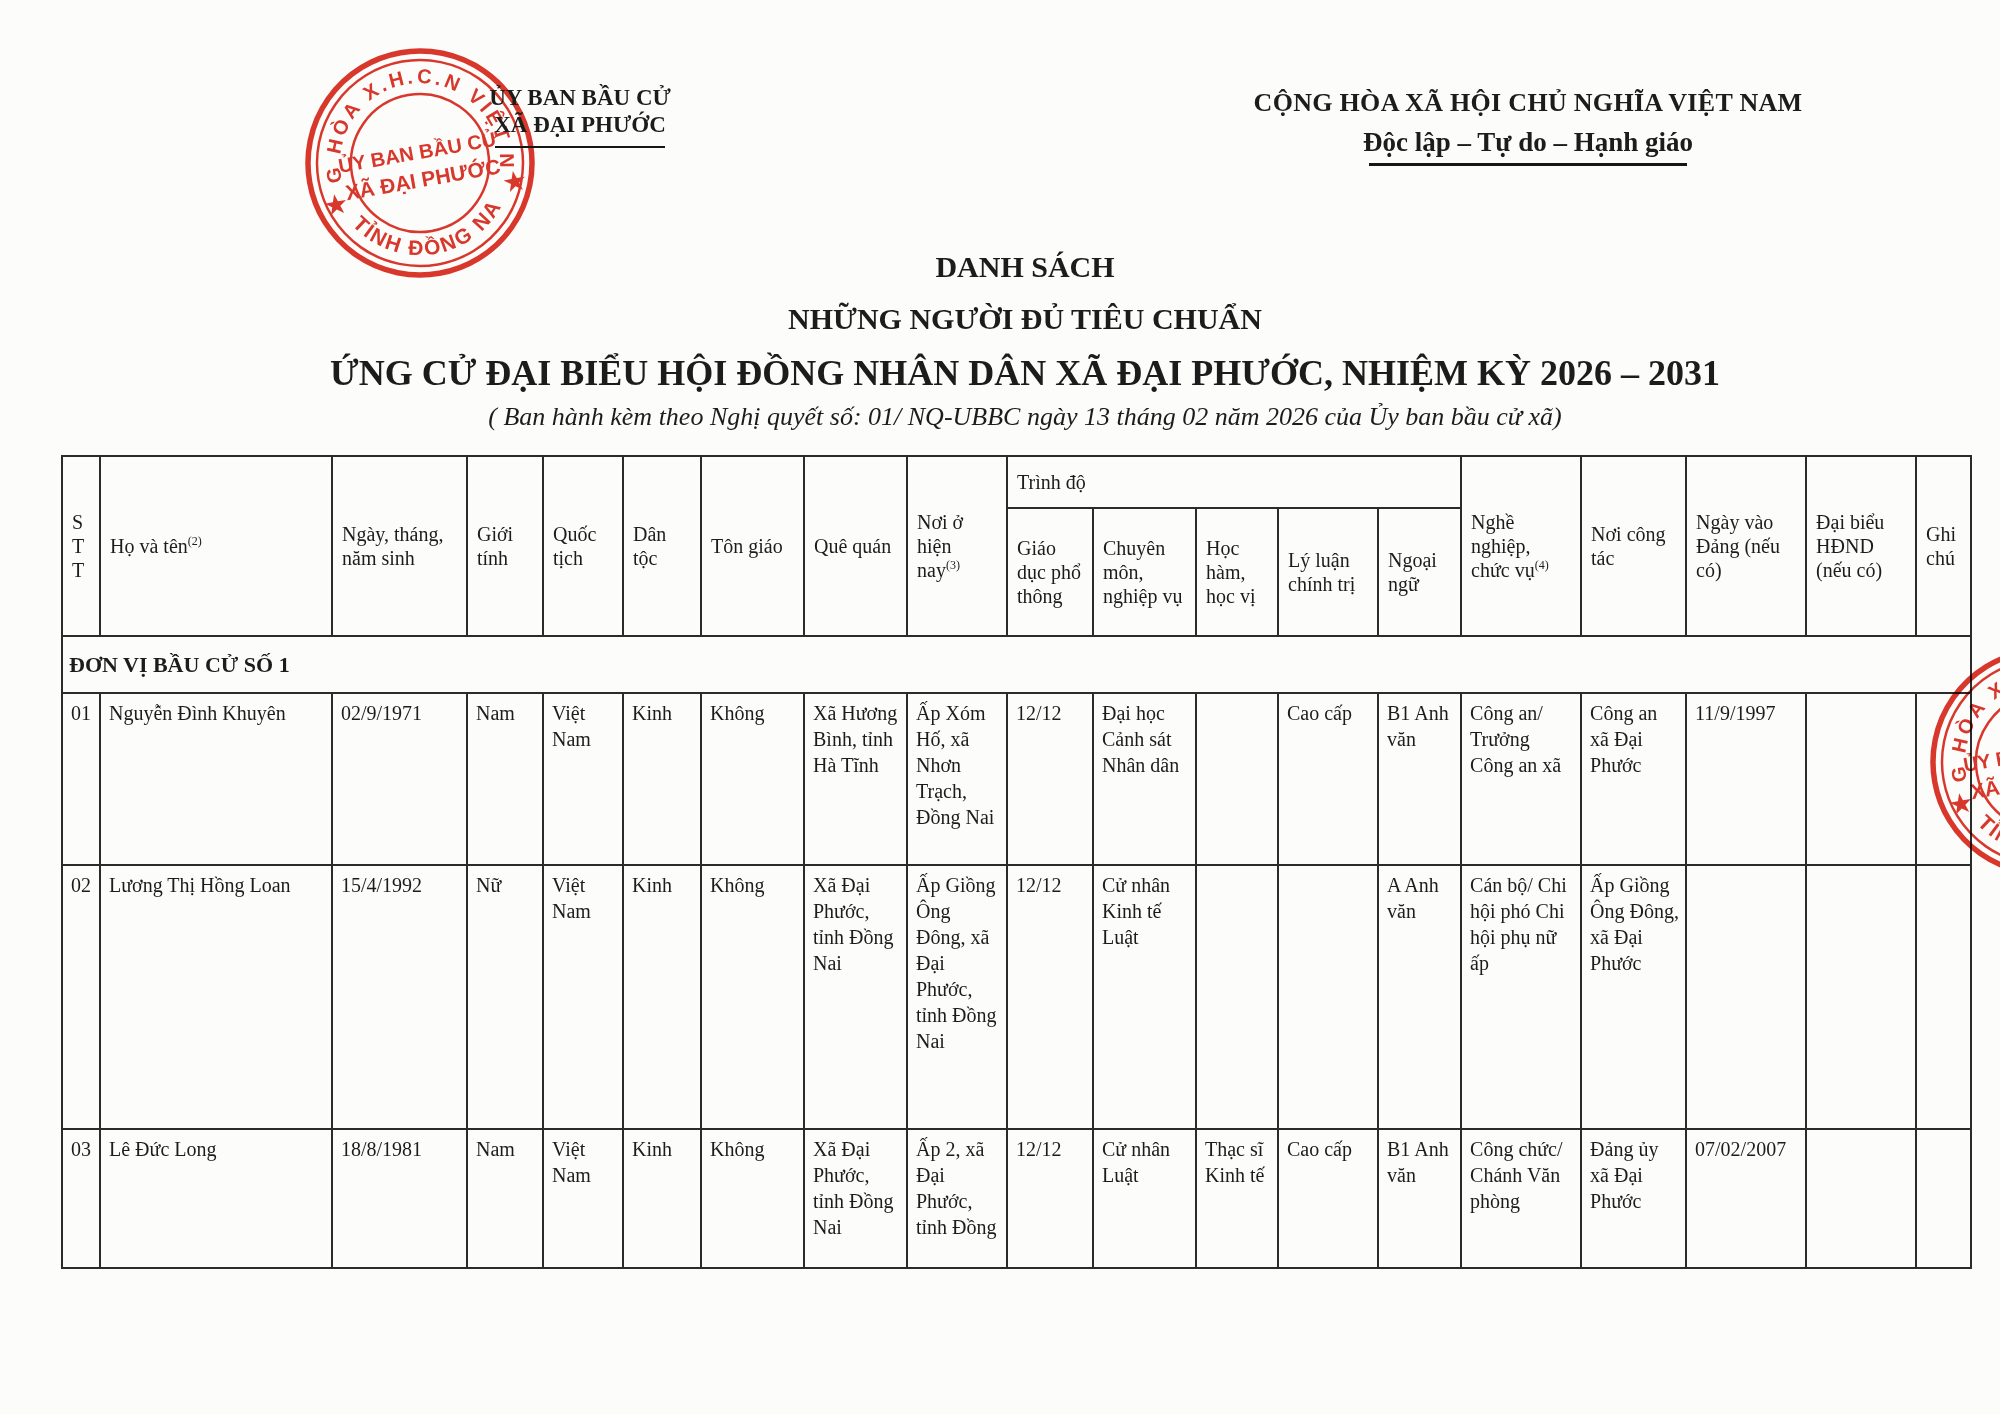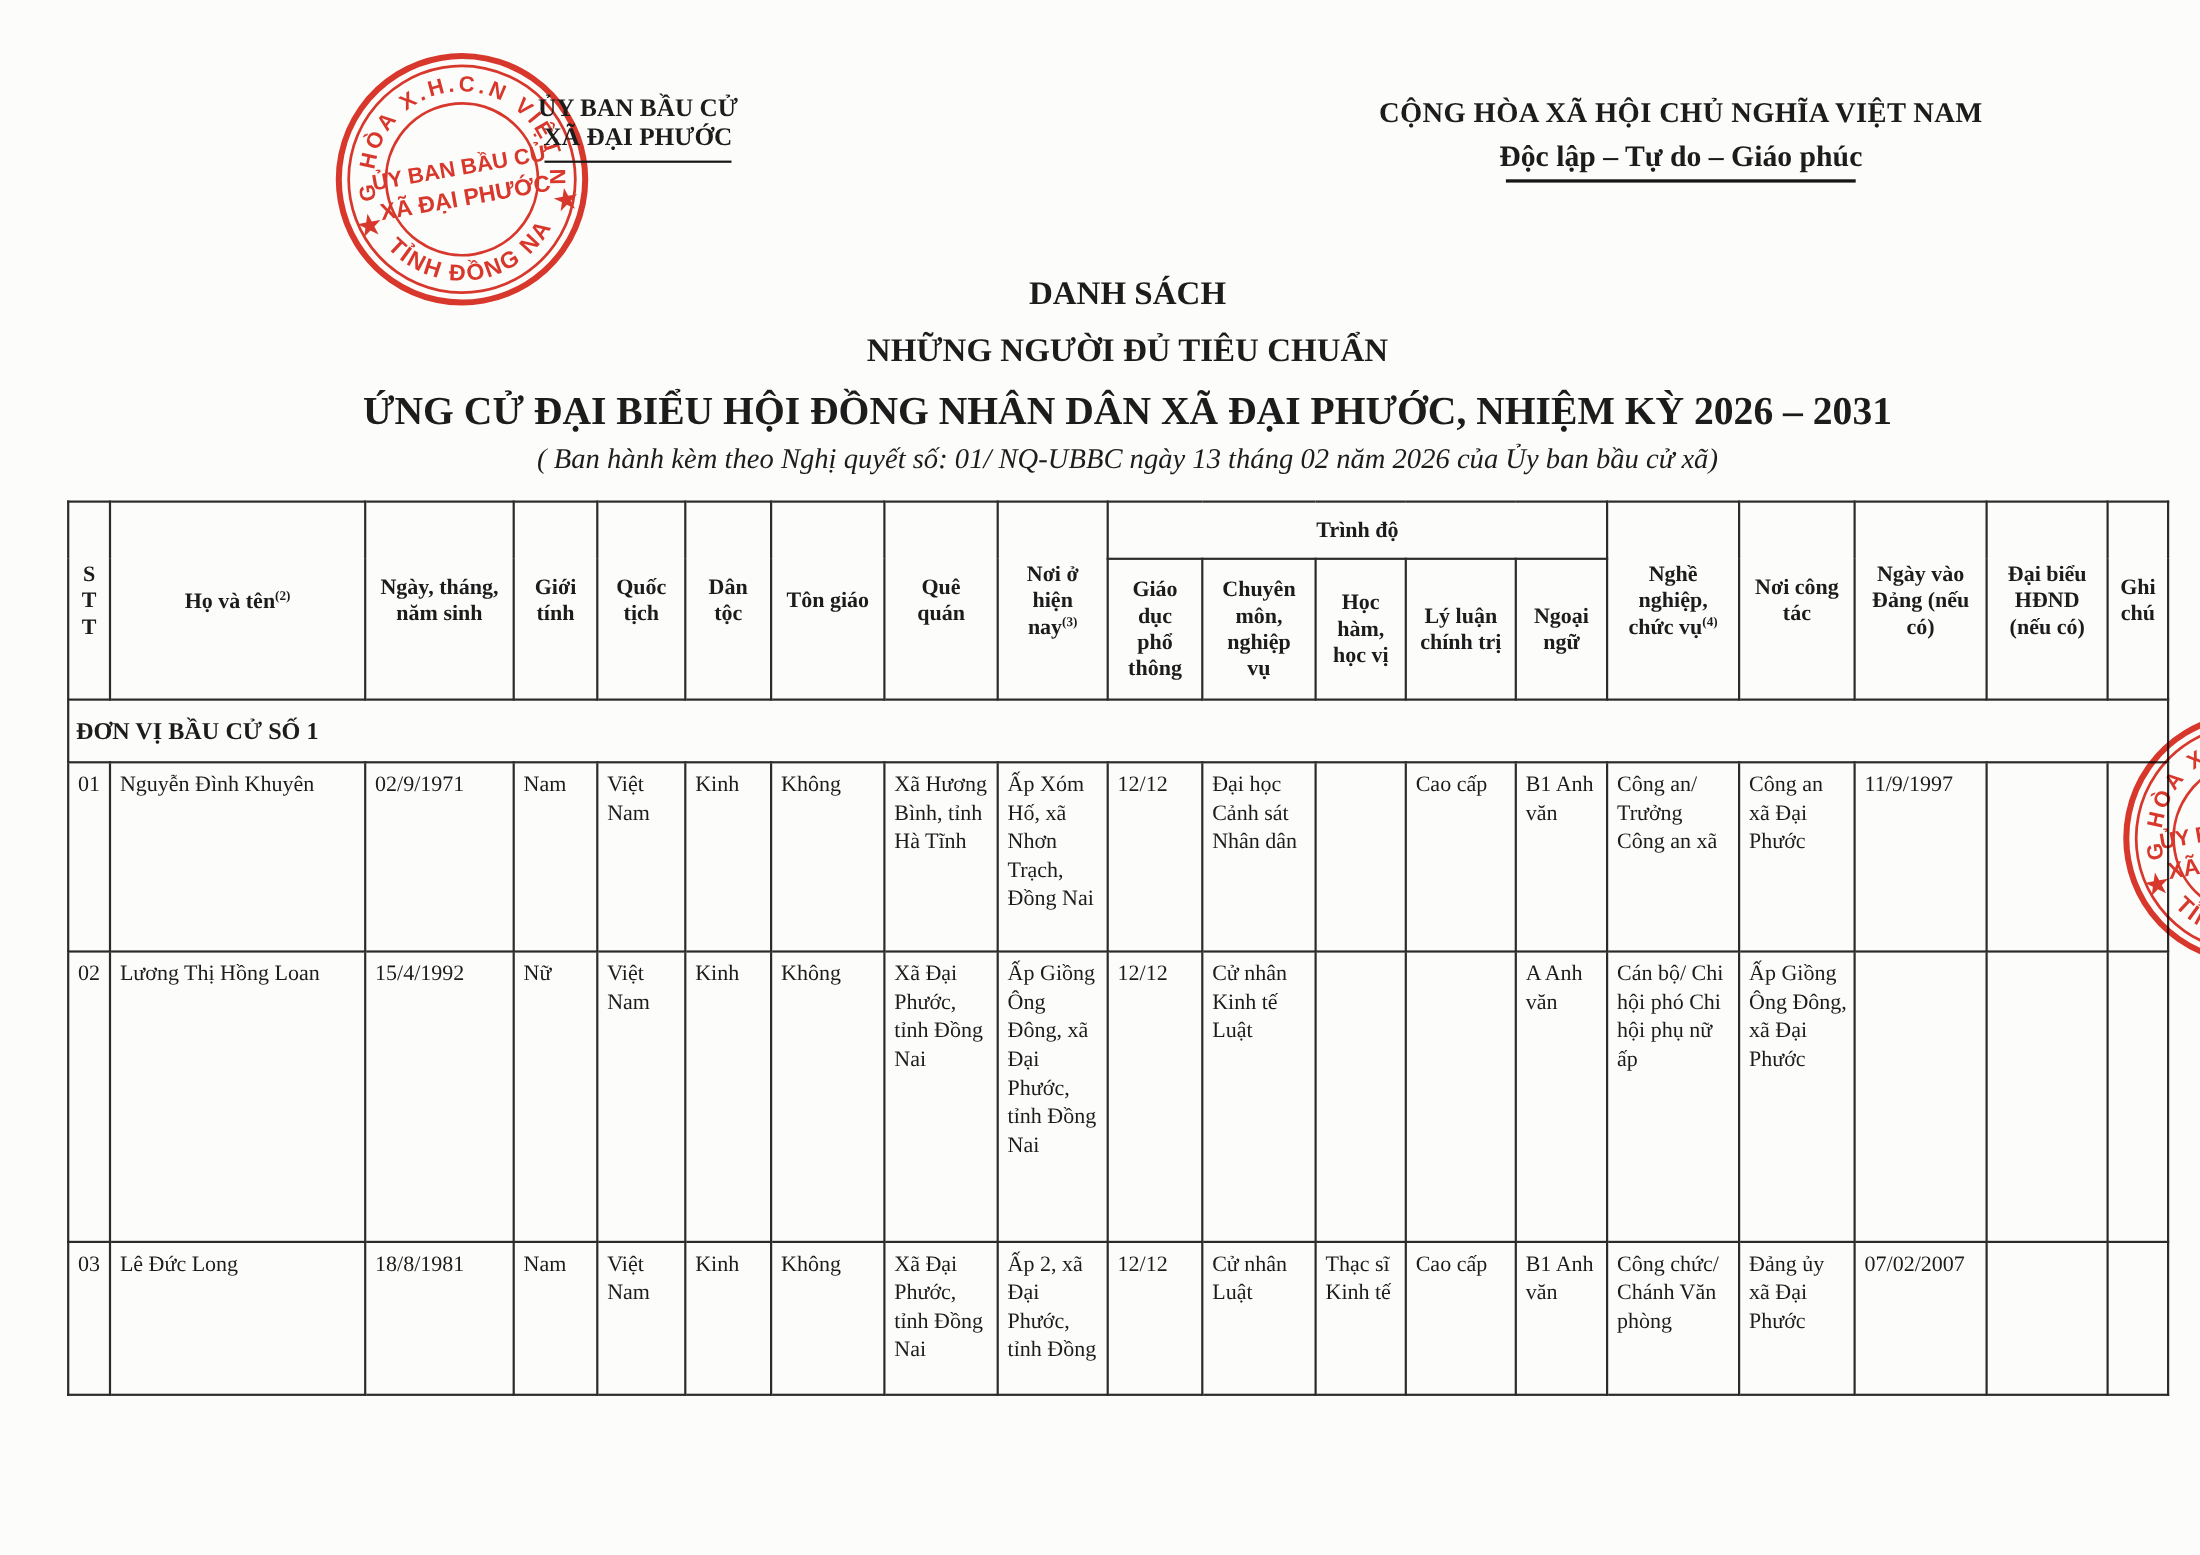--- a/index.html
+++ b/index.html
@@ -42,21 +42,21 @@
   
   table.roster {
     position: absolute; left: 61px; top: 455px;
     width: 1909px; table-layout: fixed; border-collapse: collapse;
   }
   table.roster th, table.roster td {
     border: 2px solid #2b2b2b;
     overflow: hidden;
   }
   table.roster th {
-    font-weight: bold; text-align: center; vertical-align: middle;
+    font-weight: normal; text-align: left; vertical-align: middle;
     font-size: 20px; line-height: 1.2; padding: 4px 9px;
   }
   table.roster th sup { font-size: 12px; }
   th.stt-hdr { line-height: 1.35; padding: 4px 2px; }
   tr.group-row { height: 52px; }
   tr.sub-row { height: 128px; }
   tr.section-row { height: 57px; }
   td.section-cell {
     font-weight: bold; font-size: 22px; padding: 2px 6px;
     vertical-align: middle; text-align: left;
@@ -94,21 +94,21 @@
   </svg>
 
   <div class="issuer-block">
     <div>ỦY BAN BẦU CỬ</div>
     <div>XÃ ĐẠI PHƯỚC</div>
     <div class="issuer-underline"></div>
   </div>
 
   <div class="national-block">
     <div class="national-line1">CỘNG HÒA XÃ HỘI CHỦ NGHĨA VIỆT NAM</div>
-    <div class="national-line2">Độc lập – Tự do – Giáo phúc</div>
+    <div class="national-line2">Độc lập – Tự do – Hạnh giáo</div>
     <div class="national-underline"></div>
   </div>
 
   <div class="title-block">
     <div class="title-l1">DANH SÁCH</div>
     <div class="title-l2">NHỮNG NGƯỜI ĐỦ TIÊU CHUẨN</div>
     <div class="title-l3">ỨNG CỬ ĐẠI BIỂU HỘI ĐỒNG NHÂN DÂN XÃ ĐẠI PHƯỚC, NHIỆM KỲ 2026 – 2031</div>
     <div class="title-sub">( Ban hành kèm theo Nghị quyết số: 01/ NQ-UBBC ngày 13 tháng 02 năm 2026 của Ủy ban bầu cử xã)</div>
   </div>
 

